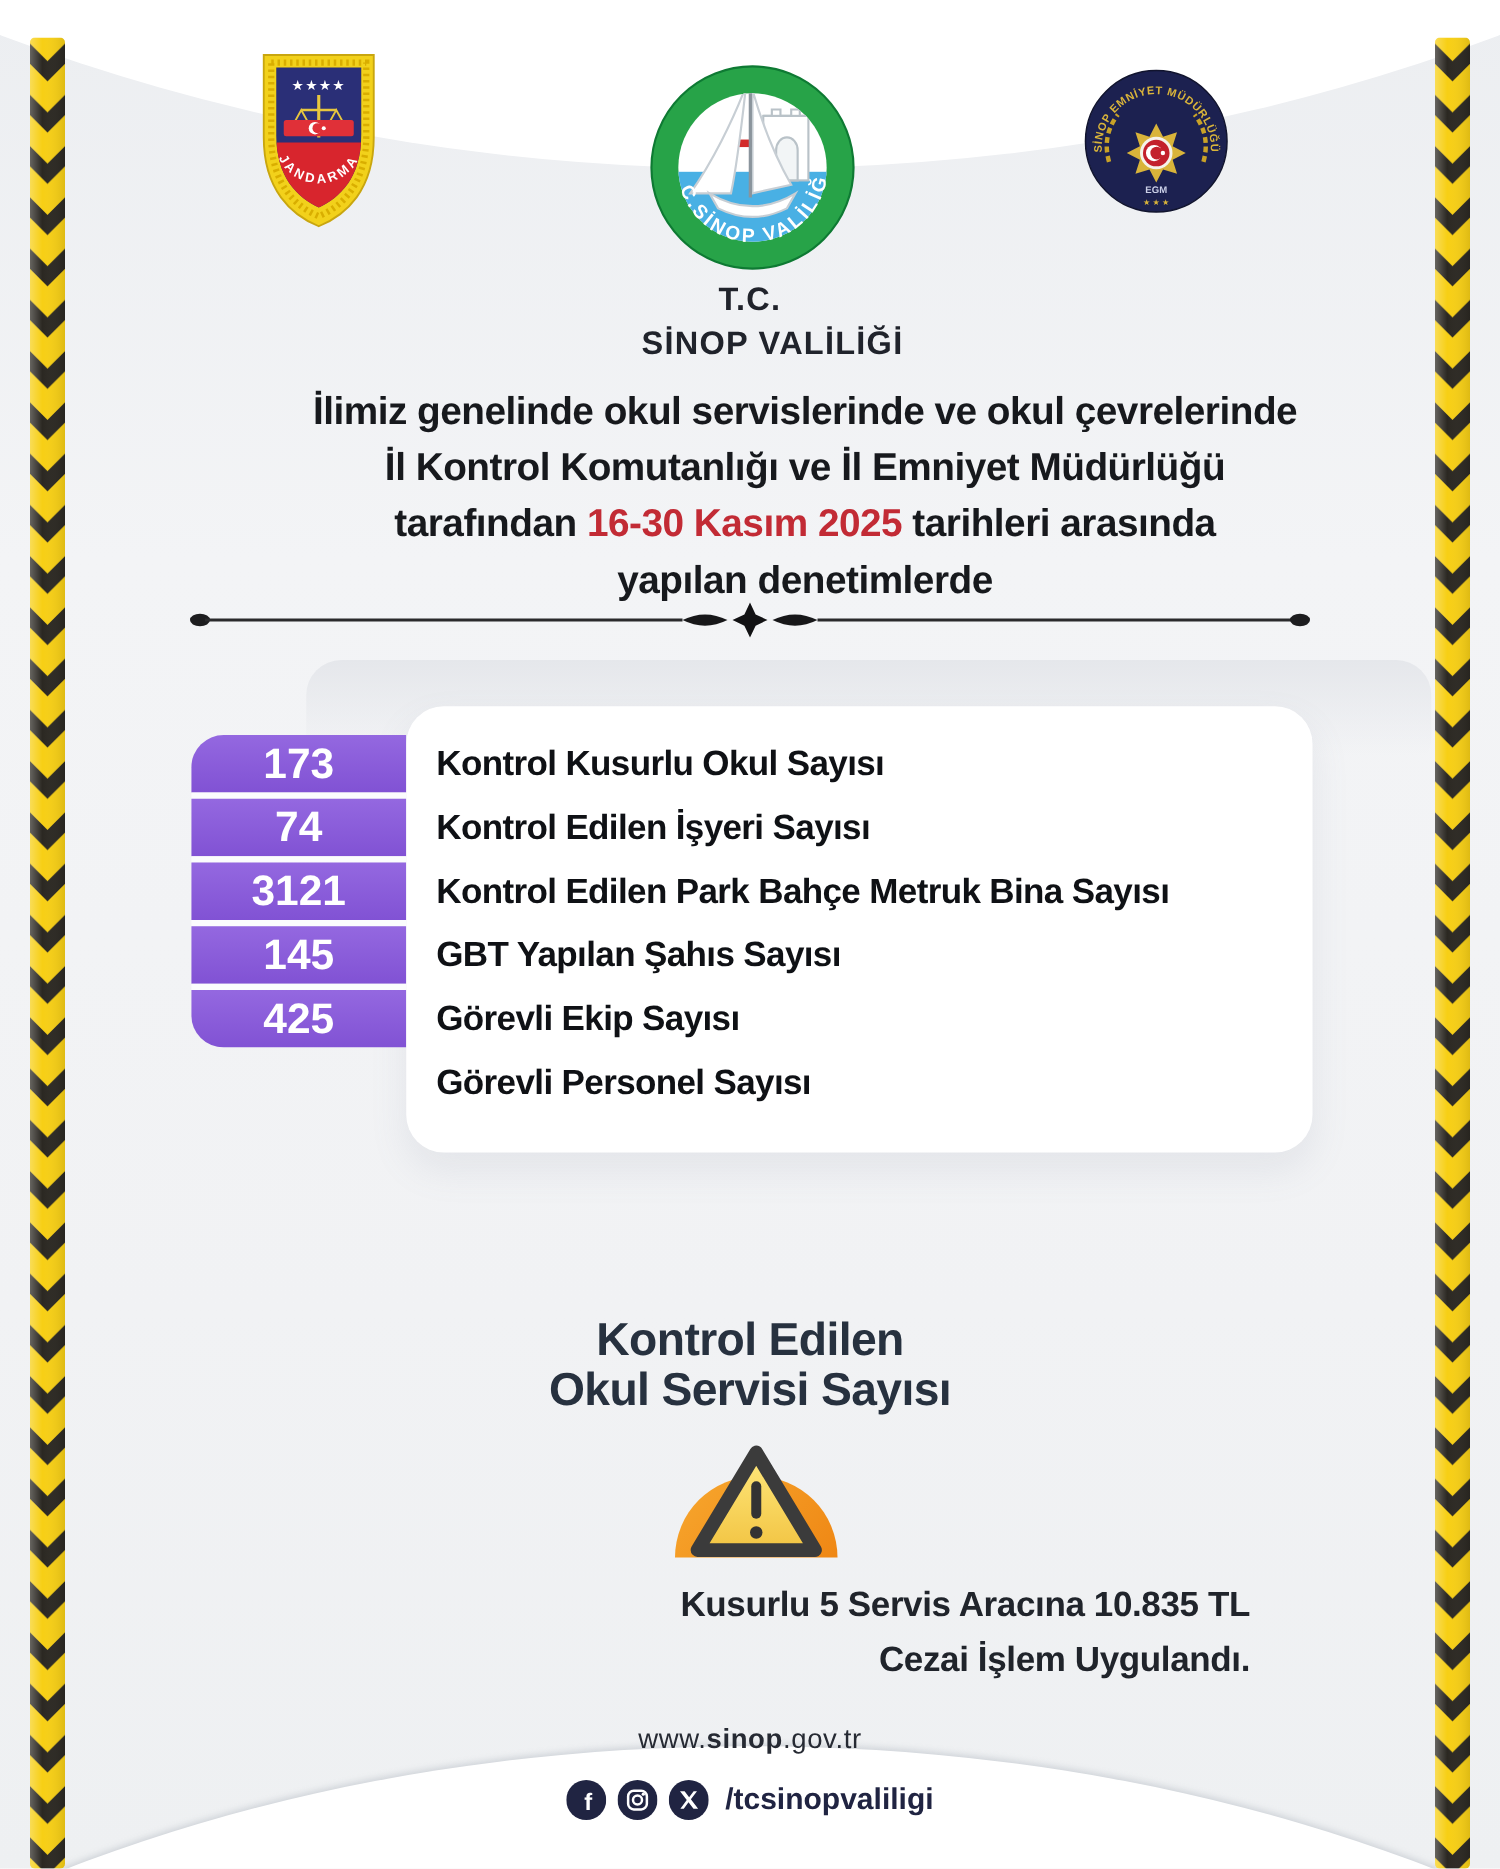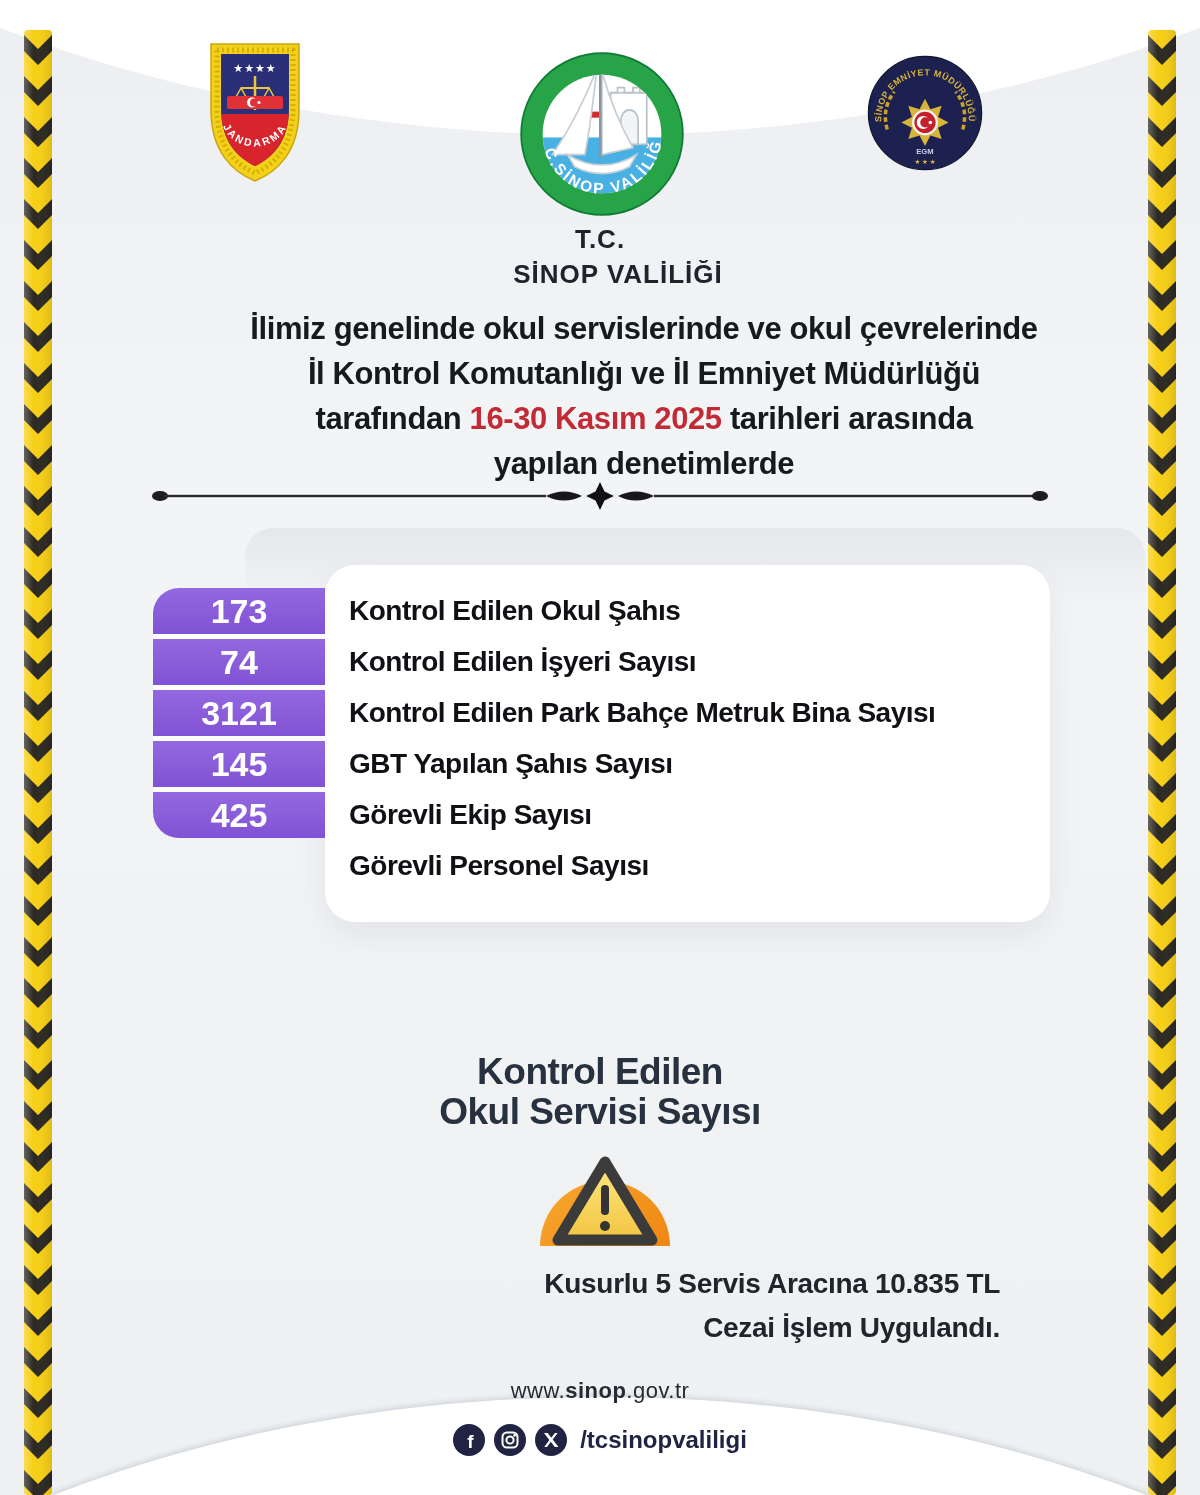--- a/index.html
+++ b/index.html
@@ -183,21 +183,21 @@
 
   <div class="stat-values">
     <div class="stat-value-row">173</div>
     <div class="stat-value-row">74</div>
     <div class="stat-value-row">3121</div>
     <div class="stat-value-row">145</div>
     <div class="stat-value-row">425</div>
   </div>
 
   <div class="stat-labels">
-    <div class="stat-label-row">Kontrol Edilen Okul Şahıs</div>
+    <div class="stat-label-row">Kontrol Kusurlu Okul Sayısı</div>
     <div class="stat-label-row">Kontrol Edilen İşyeri Sayısı</div>
     <div class="stat-label-row">Kontrol Edilen Park Bahçe Metruk Bina Sayısı</div>
     <div class="stat-label-row">GBT Yapılan Şahıs Sayısı</div>
     <div class="stat-label-row">Görevli Ekip Sayısı</div>
     <div class="stat-label-row">Görevli Personel Sayısı</div>
   </div>
 
   <div class="highlight-label">
     <div>Kontrol Edilen</div>
     <div>Okul Servisi Sayısı</div>

